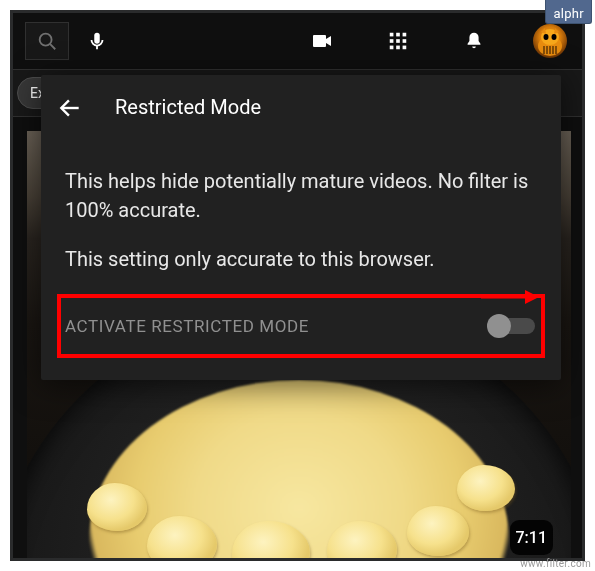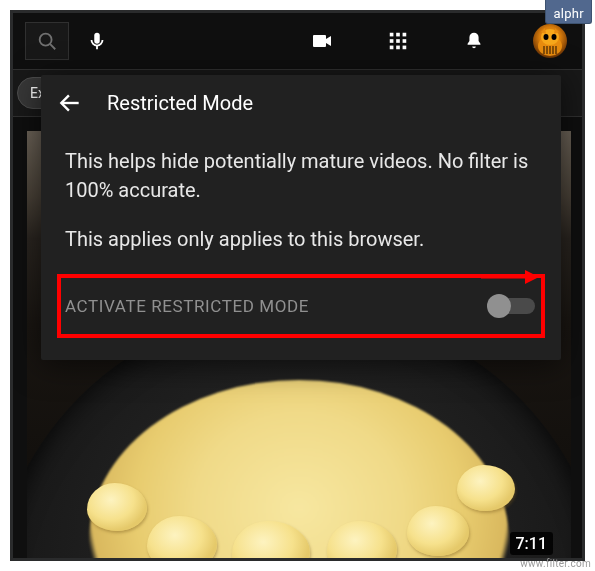--- a/index.html
+++ b/index.html
@@ -81,24 +81,24 @@
     left: 28px;
     width: 520px;
     background: #212121;
     color: #fff;
     border-radius: 2px;
     box-shadow: 0 4px 32px rgba(0,0,0,0.6);
     padding-bottom: 10px;
   }
   .panel-header {
     display: flex;
-    align-items: center;
     height: 56px;
     padding: 0 16px;
-    gap: 24px;
+    gap: 32px;
+    margin-top: 20px;
   }
   .panel-title {
     font-size: 20px;
     font-weight: 400;
   }
   .panel-body {
     padding: 16px 24px 0 24px;
     font-size: 20px;
     line-height: 1.45;
     color: #e8e8e8;
@@ -199,22 +199,22 @@
     border-radius: 46% 54% 50% 50% / 55% 52% 48% 45%;
     box-shadow: 1px 2px 3px rgba(120,90,30,0.4);
   }
   .duration {
     position: absolute;
     right: 18px;
     bottom: 6px;
     background: rgba(0,0,0,0.85);
     color: #fff;
     font-size: 16px;
-    padding: 2px 6px;
-    border-radius: 3px;
+    padding: 8px 6px;
+    border-radius: 9px;
     font-weight: 500;
   }
   .tag {
     position: absolute;
     top: 0;
     right: 3px;
     background: #51688e;
     color: #fff;
     font-size: 13px;
     padding: 6px 7px 2px 7px;
@@ -322,21 +322,21 @@
       <div style="cursor:pointer">
         <svg width="26" height="26" viewBox="0 0 24 24" fill="none" stroke="#ffffff" stroke-width="2.2">
           <line x1="20" y1="12" x2="4" y2="12"></line>
           <polyline points="11,5 4,12 11,19"></polyline>
         </svg>
       </div>
       <div class="panel-title">Restricted Mode</div>
     </div>
     <div class="panel-body">
       <p>This helps hide potentially mature videos. No filter is 100% accurate.</p>
-      <p>This applies only applies to this browser.</p>
+      <p>This setting only accurate to this browser.</p>
     </div>
     <div class="toggle-row">
       <div class="highlight-box"></div>
       <svg class="arrow" width="60" height="22">
         <line x1="2" y1="11" x2="46" y2="11" stroke="#ff0000" stroke-width="3"></line>
         <polygon points="46,4 60,11 46,18" fill="#ff0000"></polygon>
       </svg>
       <span class="toggle-label">ACTIVATE RESTRICTED MODE</span>
       <div class="toggle">
         <div class="toggle-track"></div>

